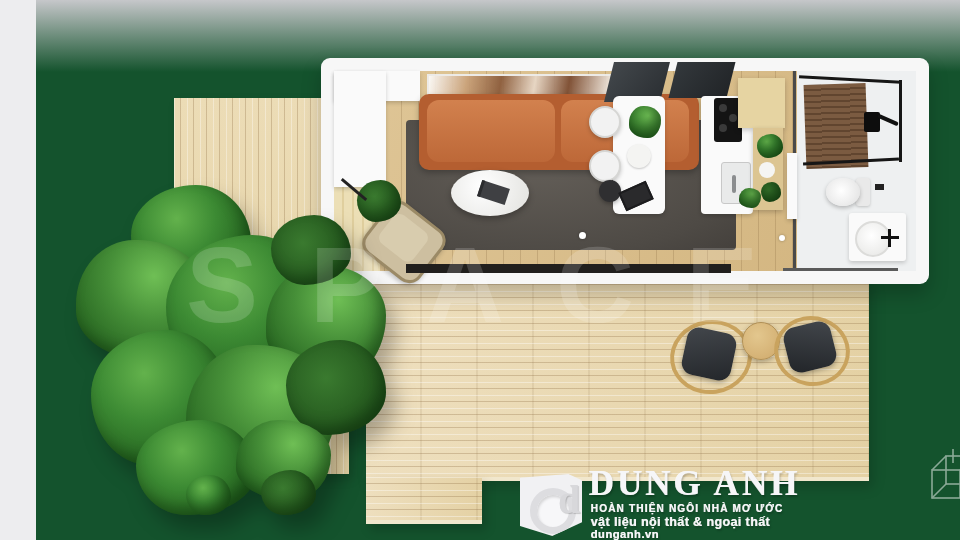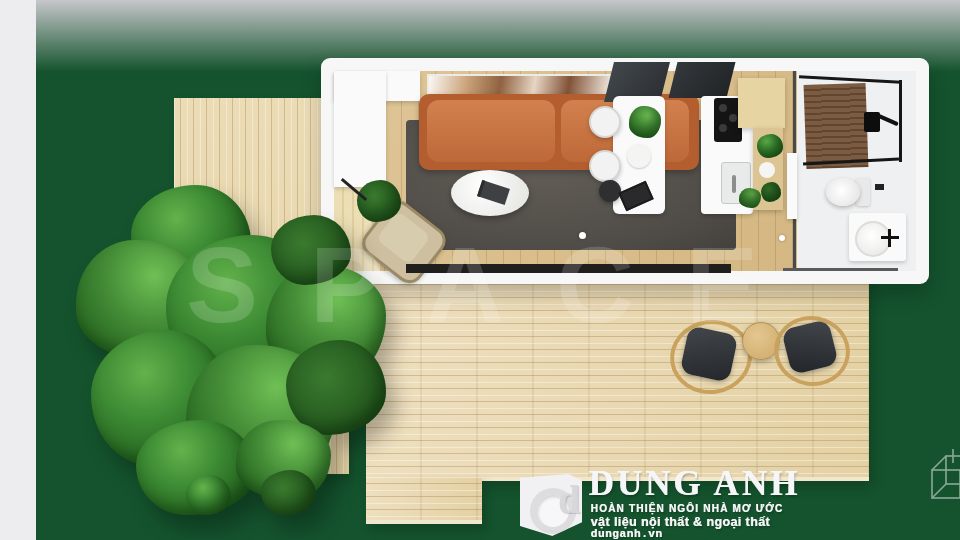--- a/index.html
+++ b/index.html
@@ -42,21 +42,21 @@
   .blob.dark{background:radial-gradient(circle at 40% 40%, #3a7a2f 0%, #275d20 55%, #173f15 100%);}
 
   .white-box{background:#fafafa;box-shadow:0 2px 4px rgba(0,0,0,.18);}
   .circle{border-radius:50%;}
 
   
   .emboss{color:#f6f6f8;text-shadow:1px 1.5px 2px rgba(0,0,0,.22), -0.5px -0.5px 0 rgba(255,255,255,.85);}
   .company{font-family:"Liberation Serif",serif;font-size:35px;font-weight:600;letter-spacing:3px;line-height:1;}
   .tag1{font-size:10px;font-weight:bold;letter-spacing:1.2px;}
   .tag2{font-size:12.5px;font-weight:bold;letter-spacing:.4px;}
-  .tag3{font-size:11px;font-weight:bold;letter-spacing:.6px;font-family:Liberation Mono, monospace;}
+  .tag3{font-size:11px;font-weight:bold;letter-spacing:.6px;}
 
   .badge-row{width:232px;height:29px;display:flex;align-items:center;padding-left:14px;
     box-sizing:border-box;color:#fff;font-weight:bold;font-size:16px;
     text-shadow:0 1px 1px rgba(0,0,0,.18);}
 
   .watermark{font-size:108px;font-weight:bold;letter-spacing:52px;color:#ffffff;opacity:.16;
     white-space:nowrap;pointer-events:none;}
 </style>
 </head>
 <body>

